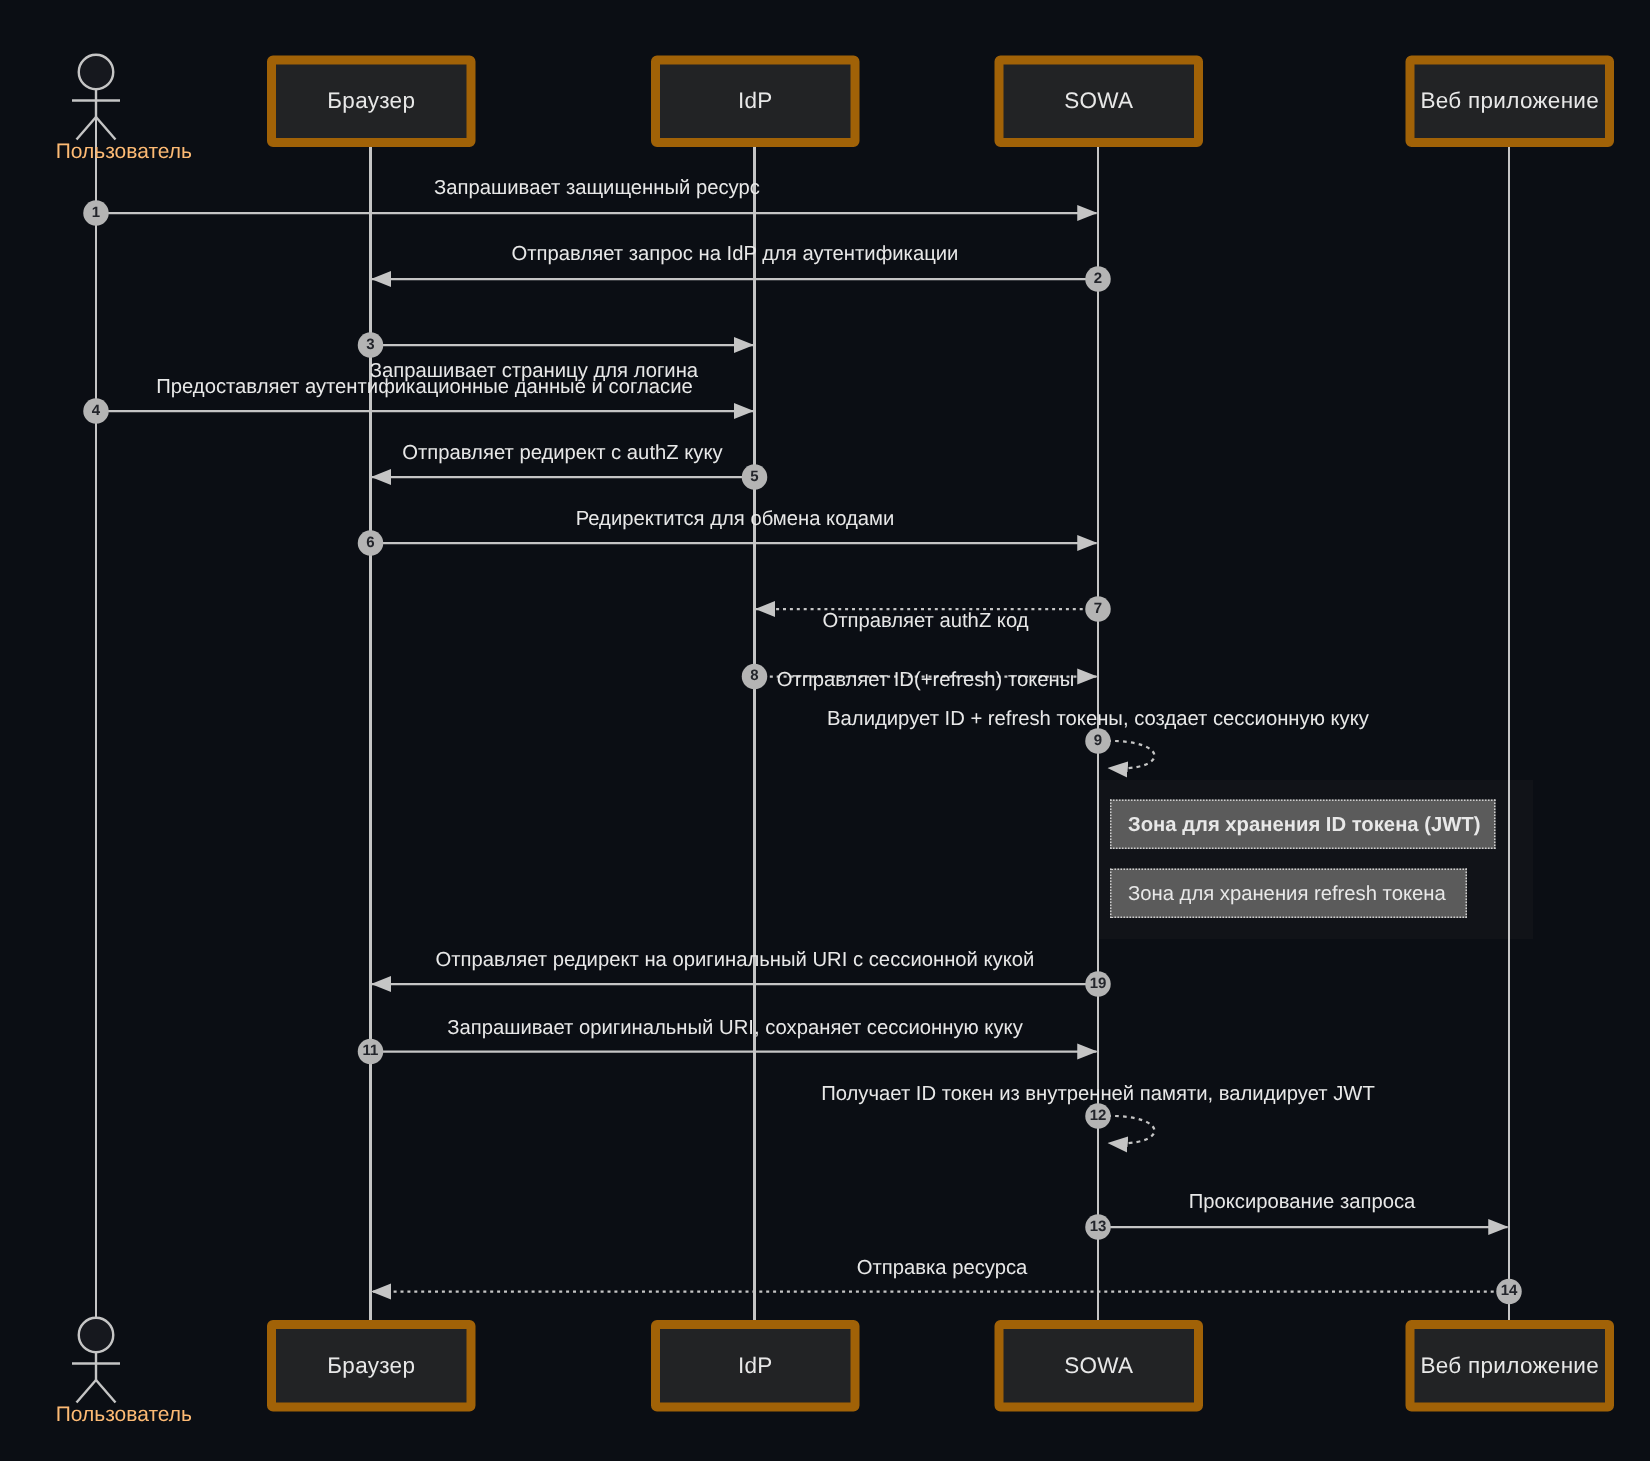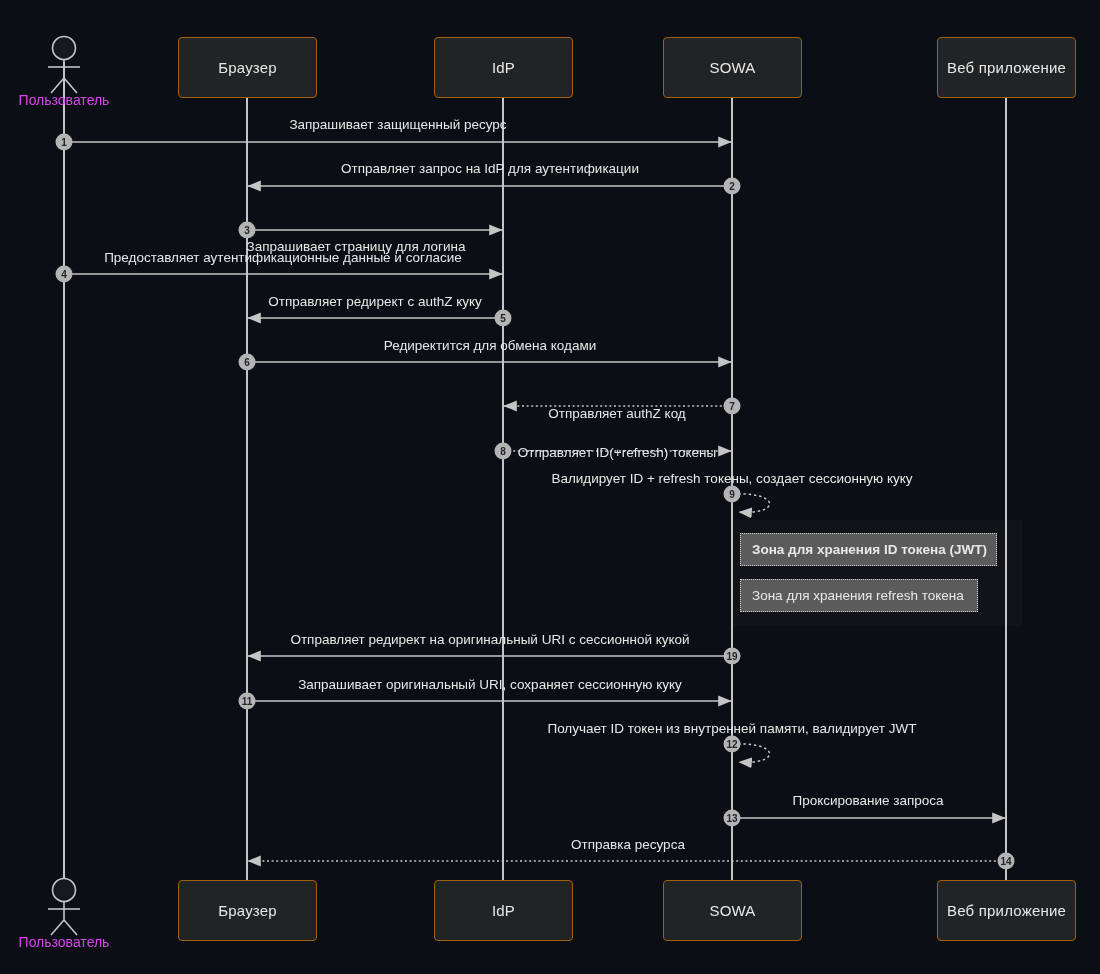--- a/index.html
+++ b/index.html
@@ -22,38 +22,38 @@
     left: 0;
     top: 0;
     width: 1100px;
     height: 974px;
     overflow: visible;
   }
   .participant-box {
     position: absolute;
     box-sizing: border-box;
     background: #222325;
-    border: 1px solid #a16207;
+    border: 6px solid #a16207;
     border-radius: 4px;
     display: flex;
     align-items: center;
     justify-content: center;
   }
   .participant-label {
     color: #e8e8e8;
     font-size: 15px;
     letter-spacing: .2px;
     white-space: nowrap;
   }
   .actor-label {
     position: absolute;
-    color: #d946ef;
+    color: #fdba74;
     font-size: 14px;
     white-space: nowrap;
-    text-align: center;
+    text-align: right;
   }
   .msg-label {
     position: absolute;
     color: #e8e8e8;
     font-size: 13.5px;
     white-space: nowrap;
     text-align: center;
     transform: translateX(-50%);
   }
   .seq-num {

